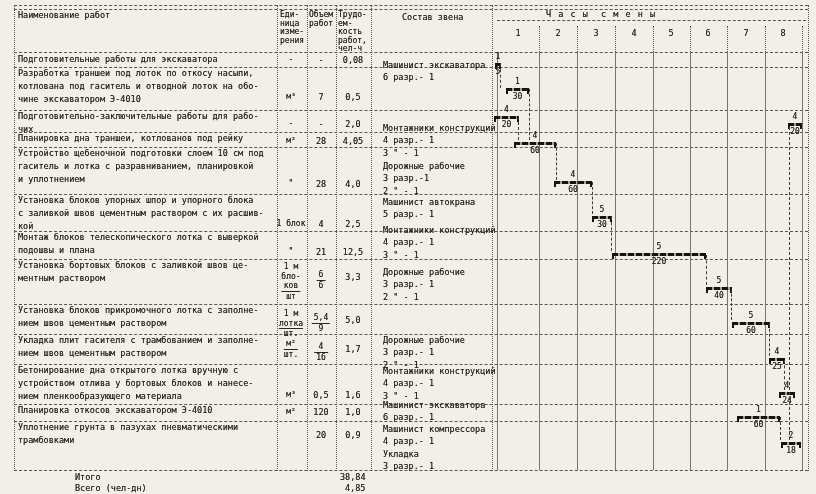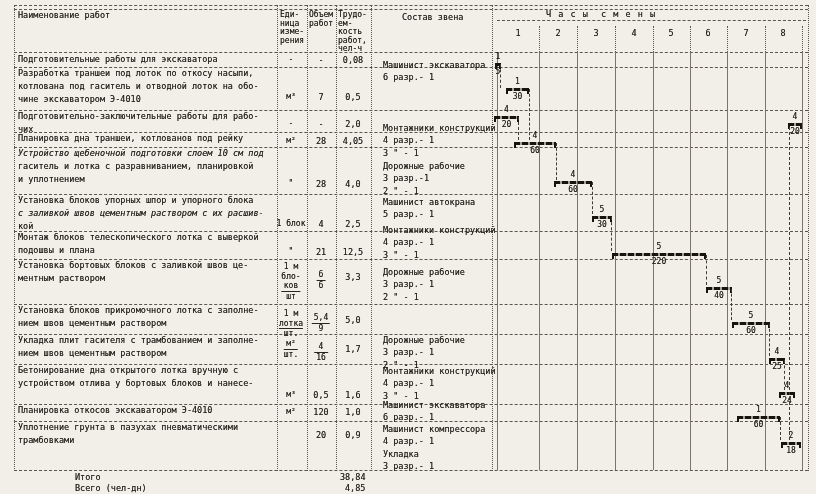--- a/index.html
+++ b/index.html
@@ -122,28 +122,28 @@
     <div class="t ctr" style="left: 353px; top: 92px;">0,5</div>
     <div class="t" style="left: 18px; top: 111px;">Подготовительно-заключительные работы для рабо-</div>
     <div class="t" style="left: 18px; top: 124px;">чих</div>
     <div class="t ctr stack" style="left: 291px; top: 119px; line-height: 9.5px; font-size: 8px;"><span>-</span></div>
     <div class="t ctr" style="left: 321px; top: 119px;">-</div>
     <div class="t ctr" style="left: 353px; top: 119px;">2,0</div>
     <div class="t" style="left: 18px; top: 133px;">Планировка дна траншеи, котлованов под рейку</div>
     <div class="t ctr stack" style="left: 291px; top: 136px; line-height: 9.5px; font-size: 8px;"><span>м²</span></div>
     <div class="t ctr" style="left: 321px; top: 136px;">28</div>
     <div class="t ctr" style="left: 353px; top: 136px;">4,05</div>
-    <div class="t" style="left: 18px; top: 148px; font-style: italic;">Устройство щебеночной подготовки слоем 10 см под</div>
+    <div class="t" style="left: 18px; top: 148px;">Устройство щебеночной подготовки слоем 10 см под</div>
     <div class="t" style="left: 18px; top: 161px;">гаситель и лотка с разравниванием, планировкой</div>
     <div class="t" style="left: 18px; top: 174px;">и уплотнением</div>
     <div class="t ctr stack" style="left: 291px; top: 179px; line-height: 9.5px; font-size: 8px;"><span>"</span></div>
     <div class="t ctr" style="left: 321px; top: 179px;">28</div>
     <div class="t ctr" style="left: 353px; top: 179px;">4,0</div>
     <div class="t" style="left: 18px; top: 195px;">Установка блоков упорных шпор и упорного блока</div>
-    <div class="t" style="left: 18px; top: 208px; font-style: italic;">с заливкой швов цементным раствором с их расшив-</div>
+    <div class="t" style="left: 18px; top: 208px;">с заливкой швов цементным раствором с их расшив-</div>
     <div class="t" style="left: 18px; top: 221px;">кой</div>
     <div class="t ctr stack" style="left: 291px; top: 219px; line-height: 9.5px; font-size: 8px;"><span>1 блок</span></div>
     <div class="t ctr" style="left: 321px; top: 219px;">4</div>
     <div class="t ctr" style="left: 353px; top: 219px;">2,5</div>
     <div class="t" style="left: 18px; top: 232px;">Монтаж блоков телескопического лотка с выверкой</div>
     <div class="t" style="left: 18px; top: 245px;">подошвы и плана</div>
     <div class="t ctr stack" style="left: 291px; top: 247px; line-height: 9.5px; font-size: 8px;"><span>"</span></div>
     <div class="t ctr" style="left: 321px; top: 247px;">21</div>
     <div class="t ctr" style="left: 353px; top: 247px;">12,5</div>
     <div class="t" style="left: 18px; top: 260px;">Установка бортовых блоков с заливкой швов це-</div>
@@ -156,20 +156,21 @@
     <div class="t ctr stack" style="left: 291px; top: 309px; line-height: 9.5px; font-size: 8px;"><span>1 м</span><span class="u">лотка</span><span>шт.</span></div>
     <div class="t ctr" style="left: 321px; top: 313px; font-size: 8px; line-height: 9.5px;"><span class="num">5,4</span><span class="den">9</span></div>
     <div class="t ctr" style="left: 353px; top: 315px;">5,0</div>
     <div class="t" style="left: 18px; top: 335px;">Укладка плит гасителя с трамбованием и заполне-</div>
     <div class="t" style="left: 18px; top: 348px;">нием швов цементным раствором</div>
     <div class="t ctr stack" style="left: 291px; top: 339px; line-height: 9.5px; font-size: 8px;"><span class="u">м²</span><span>шт.</span></div>
     <div class="t ctr" style="left: 321px; top: 342px; font-size: 8px; line-height: 9.5px;"><span class="num">4</span><span class="den">16</span></div>
     <div class="t ctr" style="left: 353px; top: 344px;">1,7</div>
     <div class="t" style="left: 18px; top: 365px;">Бетонирование дна открытого лотка вручную с</div>
     <div class="t" style="left: 18px; top: 378px;">устройством отлива у бортовых блоков и нанесе-</div>
+    <div class="t" style="left: 18px; top: 391px;">нием пленкообразующего материала</div>
     <div class="t ctr stack" style="left: 291px; top: 390px; line-height: 9.5px; font-size: 8px;"><span>м³</span></div>
     <div class="t ctr" style="left: 321px; top: 390px;">0,5</div>
     <div class="t ctr" style="left: 353px; top: 390px;">1,6</div>
     <div class="t" style="left: 18px; top: 405px;">Планировка откосов экскаватором Э-4010</div>
     <div class="t ctr stack" style="left: 291px; top: 407px; line-height: 9.5px; font-size: 8px;"><span>м²</span></div>
     <div class="t ctr" style="left: 321px; top: 407px;">120</div>
     <div class="t ctr" style="left: 353px; top: 407px;">1,0</div>
     <div class="t" style="left: 18px; top: 422px;">Уплотнение грунта в пазухах пневматическими</div>
     <div class="t" style="left: 18px; top: 435px;">трамбовками</div>
     <div class="t ctr" style="left: 321px; top: 430px;">20</div>

